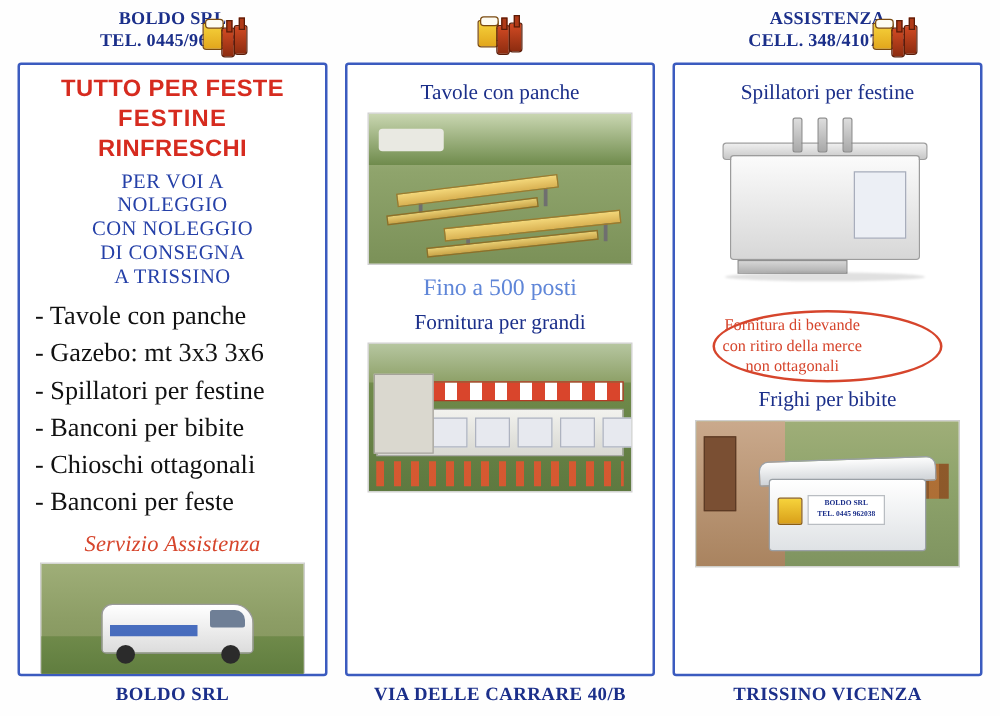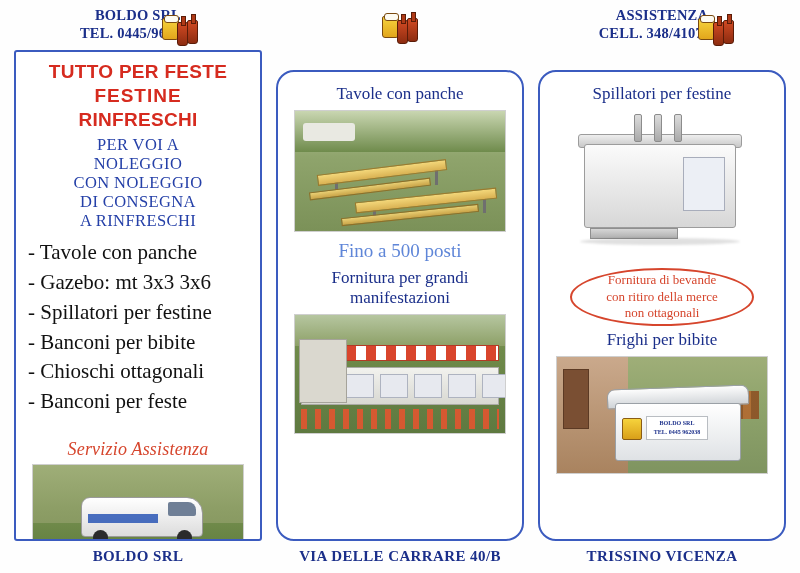--- a/index.html
+++ b/index.html
@@ -111,21 +111,21 @@
     flex: 1;
     border: 2px solid #3b5bbf;
     border-radius: 3px;
     background: #ffffff;
     margin-bottom: 4px;
     padding: 8px 10px 10px;
     box-sizing: border-box;
     position: relative;
     overflow: hidden;
   }
-  .panel.p2, .panel.p3 { margin-top: 20px; border-radius: 18px; }
+  .panel.p2, .panel.p3 { margin-top: 0; }
 
   
   .title-red {
     color: #d62b1f;
     font-family: "Liberation Sans", sans-serif;
     font-weight: bold;
     font-size: 19px;
     text-align: center;
     line-height: 1.25;
     letter-spacing: .3px;
@@ -146,21 +146,21 @@
     font-size: 21px;
     line-height: 1.42;
     padding-left: 2px;
   }
   .list div { white-space: nowrap; }
   .service-italic {
     color: #d6452c;
     font-style: italic;
     font-size: 18px;
     text-align: center;
-    margin-top: 22px;
+    margin-top: 8px;
     letter-spacing: .2px;
   }
 
   
   .photo {
     position: relative;
     overflow: hidden;
     border: 1px solid #cfcfcf;
     background: #7c8a5a;
   }
@@ -356,21 +356,20 @@
     margin: 10px auto 4px;
     width: 184px; height: 58px;
     border: 2px solid #d6452c;
     border-radius: 50%;
     color: #d6452c;
     font-size: 13px;
     line-height: 1.28;
     text-align: center;
     display: flex;
     align-items: center;
-    justify-content: center;
     padding: 0 6px;
     box-sizing: border-box;
   }
 
   
   .fridge {
     height: 116px;
     margin: 0 6px;
     background: linear-gradient(#9fae78 0%, #8fa46c 40%, #7f9460 100%);
   }
@@ -456,21 +455,21 @@
           <div>TUTTO PER FESTE</div>
           <div class="l2">FESTINE</div>
           <div>RINFRESCHI</div>
         </div>
 
         <div class="subtitle-blue">
           <div>PER VOI A</div>
           <div>NOLEGGIO</div>
           <div>CON NOLEGGIO</div>
           <div>DI CONSEGNA</div>
-          <div>A RINFRESCHI</div>
+          <div>A TRISSINO</div>
         </div>
 
         <div class="list">
           <div>- Tavole con panche</div>
           <div>- Gazebo: mt 3x3 3x6</div>
           <div>- Spillatori per festine</div>
           <div>- Banconi per bibite</div>
           <div>- Chioschi ottagonali</div>
           <div>- Banconi per feste</div>
         </div>
@@ -513,21 +512,20 @@
           <span class="tbl t1"></span>
           <span class="bn b1"></span>
           <span class="tbl t2"></span>
           <span class="bn b2"></span>
         </div>
 
         <div class="photo-caption-lightblue">Fino a 500 posti</div>
 
         <div class="photo-caption-blue">
           <div>Fornitura per grandi</div>
-          <div>manifestazioni</div>
         </div>
 
         <div class="photo stand">
           <span class="sky"></span>
           <span class="awning"></span>
           <span class="counter">
             <span class="panelbit pb1"></span>
               <span class="panelbit pb2"></span>
             <span class="panelbit pb3"></span>
               <span class="panelbit pb4"></span>

